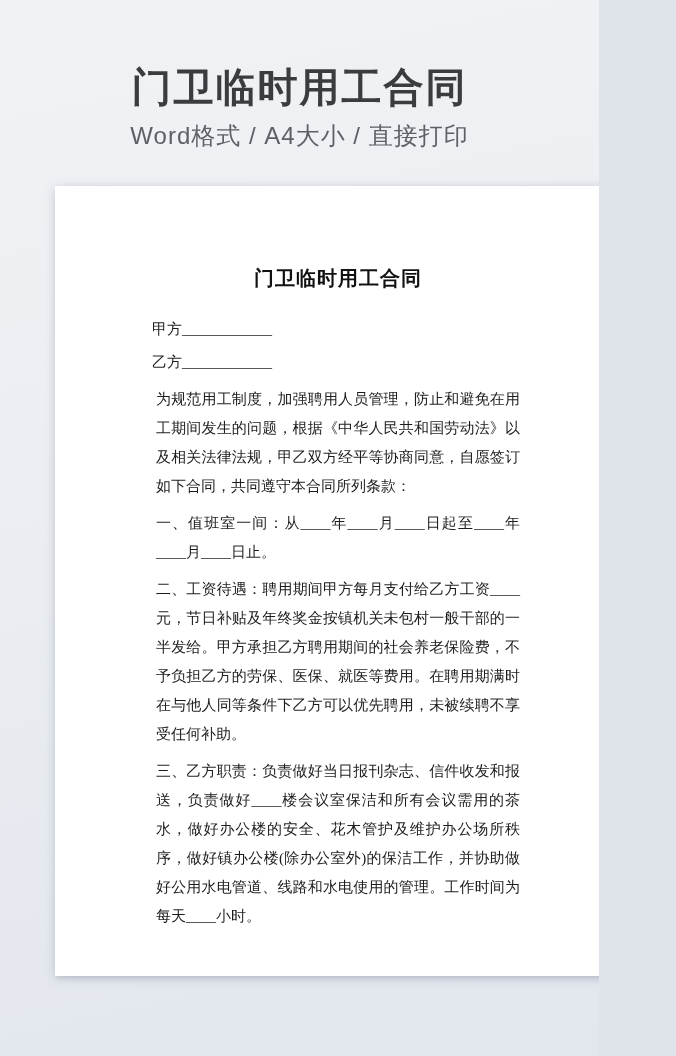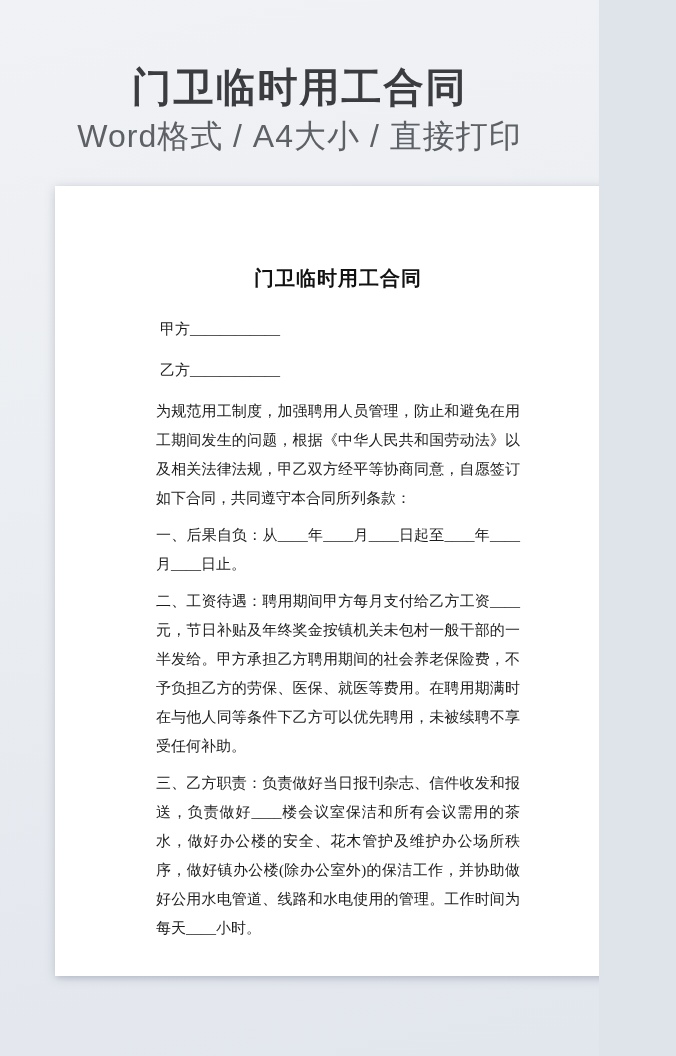--- a/index.html
+++ b/index.html
@@ -23,21 +23,21 @@
   .page-header-title {
     margin-top: 64px;
     font-size: 40px;
     line-height: 46px;
     font-weight: bold;
     color: #3a3c3f;
     letter-spacing: 2px;
   }
   .page-header-subtitle {
     margin-top: 12px;
-    font-size: 32px;
+    font-size: 24px;
     line-height: 28px;
     font-weight: 400;
     color: #5d6166;
     letter-spacing: 1px;
   }
   .paper {
     position: absolute;
     left: 55px;
     top: 186px;
     width: 566px;
@@ -59,21 +59,21 @@
   .doc-title {
     margin: 0 0 24px 0;
     text-align: center;
     font-size: 20px;
     line-height: 26px;
     font-weight: bold;
     color: #111111;
     letter-spacing: 1px;
   }
   .party-line {
-    margin: 12px;
+    margin: 4px;
     text-align: left;
     white-space: nowrap;
   }
   .doc-paragraph {
     margin: 8px;
     text-align: justify;
     text-justify: inter-ideograph;
   }
 </style>
 </head>
@@ -85,20 +85,20 @@
     <div class="page-header-title">门卫临时用工合同</div>
     <div class="page-header-subtitle">Word格式 / A4大小 / 直接打印</div>
   </div>
 
   <div class="paper">
     <div class="doc-body">
       <h2 class="doc-title">门卫临时用工合同</h2>
       <p class="party-line">甲方____________</p>
       <p class="party-line">乙方____________</p>
       <p class="doc-paragraph">为规范用工制度，加强聘用人员管理，防止和避免在用工期间发生的问题，根据《中华人民共和国劳动法》以及相关法律法规，甲乙双方经平等协商同意，自愿签订如下合同，共同遵守本合同所列条款：</p>
-      <p class="doc-paragraph">一、后果自负：从____年____月____日起至____年____月____日止。</p>
+      <p class="doc-paragraph">一、值班室一间：从____年____月____日起至____年____月____日止。</p>
       <p class="doc-paragraph">二、工资待遇：聘用期间甲方每月支付给乙方工资____元，节日补贴及年终奖金按镇机关未包村一般干部的一半发给。甲方承担乙方聘用期间的社会养老保险费，不予负担乙方的劳保、医保、就医等费用。在聘用期满时在与他人同等条件下乙方可以优先聘用，未被续聘不享受任何补助。</p>
       <p class="doc-paragraph">三、乙方职责：负责做好当日报刊杂志、信件收发和报送，负责做好____楼会议室保洁和所有会议需用的茶水，做好办公楼的安全、花木管护及维护办公场所秩序，做好镇办公楼(除办公室外)的保洁工作，并协助做好公用水电管道、线路和水电使用的管理。工作时间为每天____小时。</p>
 
     </div>
   </div>
 
 </div>
 
 </body></html>

